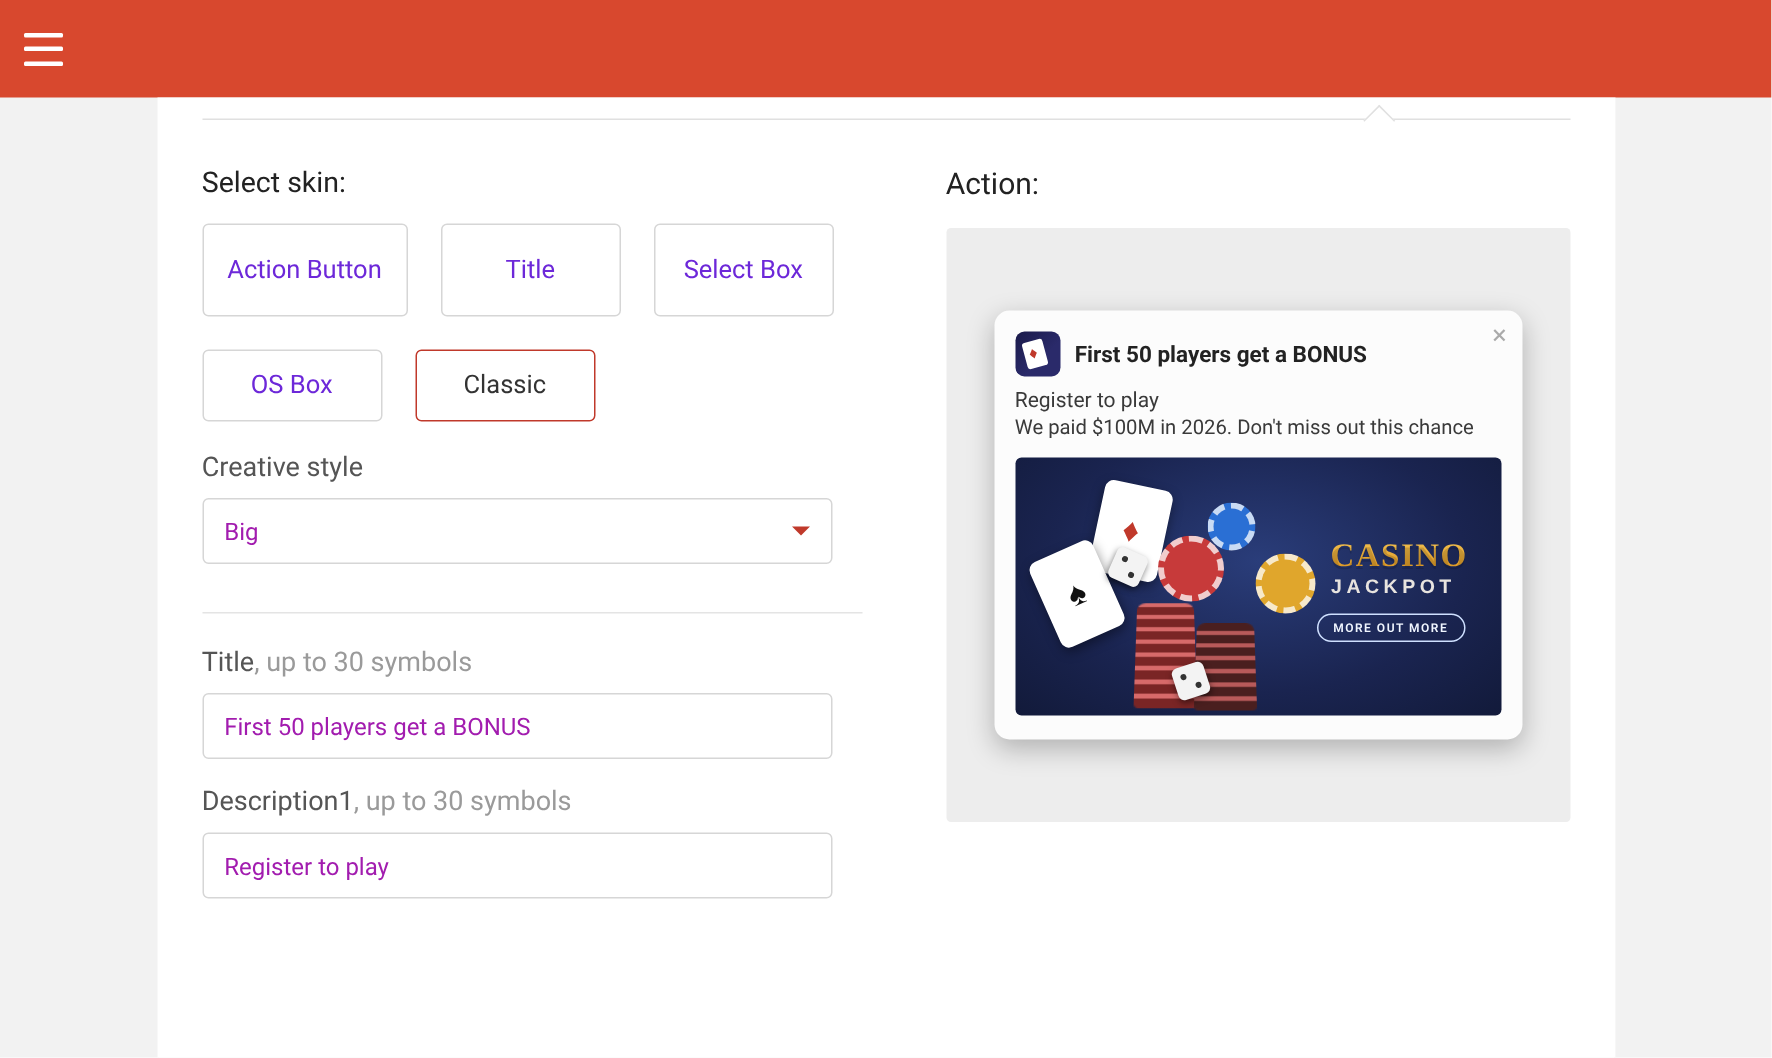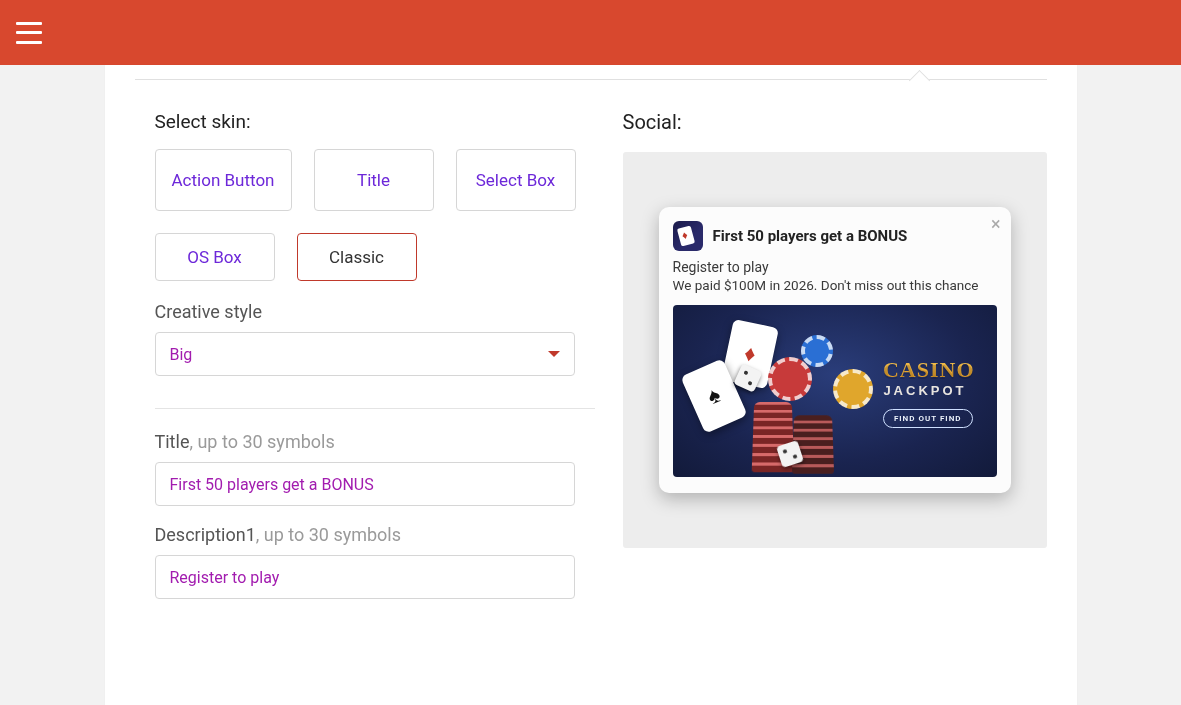--- a/index.html
+++ b/index.html
@@ -58,23 +58,22 @@
     transform: rotate(45deg);
   }
   .section-title {
     font-size: 20px;
     color: #888;
     margin-top: 40px;
     font-weight: 400;
   }
   .columns {
     display: flex;
-    gap: 28px;
+    gap: 56px;
     margin-top: 30px;
-    margin-left: 20px;
   }
   .left {
     flex: 0 0 440px;
   }
   .right {
     flex: 1;
   }
   .label {
     font-size: 19px;
     color: #222;
@@ -324,21 +323,21 @@
           <span class="field-label">
             <span>Description1</span><span class="hint">, up to 30 symbols</span>
           </span>
           <div class="text-input">
             <span>Register to play</span>
           </div>
         </div>
       </div>
 
       <div class="right">
-        <div class="preview-label">Social:</div>
+        <div class="preview-label">Action:</div>
         <div class="preview-box">
 
           <div class="notif">
             <div class="close">×</div>
             <div class="notif-header">
               <div class="notif-icon"></div>
               <div class="notif-title">First 50 players get a BONUS</div>
             </div>
             <div class="notif-desc1">Register to play</div>
             <div class="notif-desc2">We paid $100M in 2026. Don't miss out this chance</div>
@@ -348,21 +347,21 @@
               <div class="card-a spade">♠</div>
               <div class="dice one"></div>
               <div class="chip blue"></div>
               <div class="chip red"></div>
               <div class="chip gold"></div>
               <div class="chip-stack"></div>
               <div class="chip-stack two"></div>
               <div class="dice two"></div>
               <div class="casino-text">CASINO</div>
               <div class="jackpot-text">JACKPOT</div>
-              <div class="cta-pill">FIND OUT FIND</div>
+              <div class="cta-pill">MORE OUT MORE</div>
             </div>
           </div>
 
         </div>
       </div>
     </div>
   </div>
 </div>
 
 </body></html>

